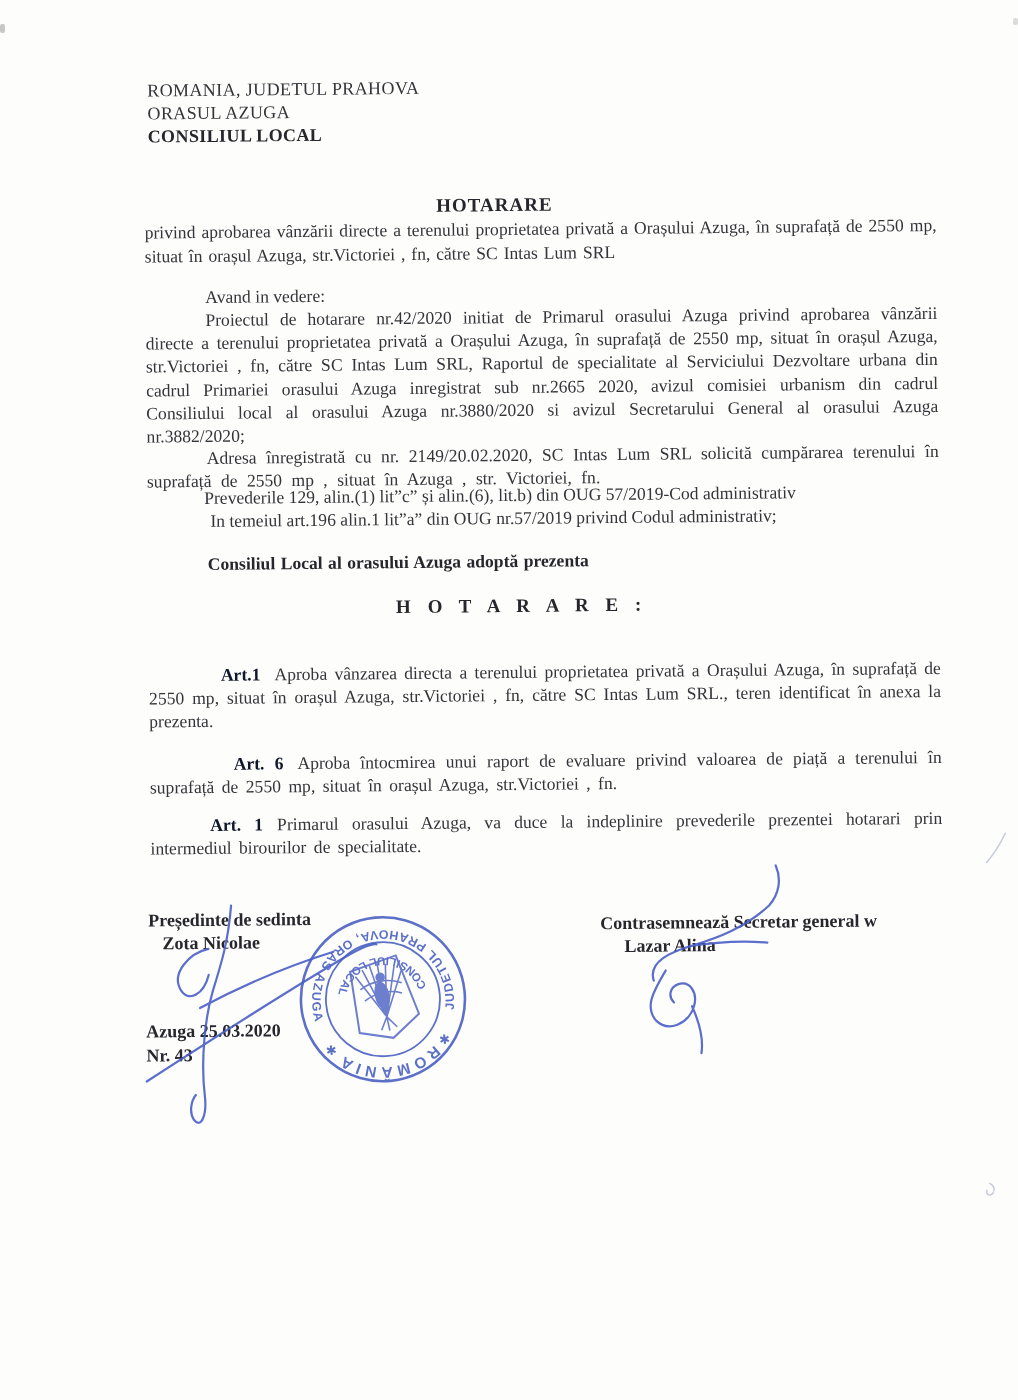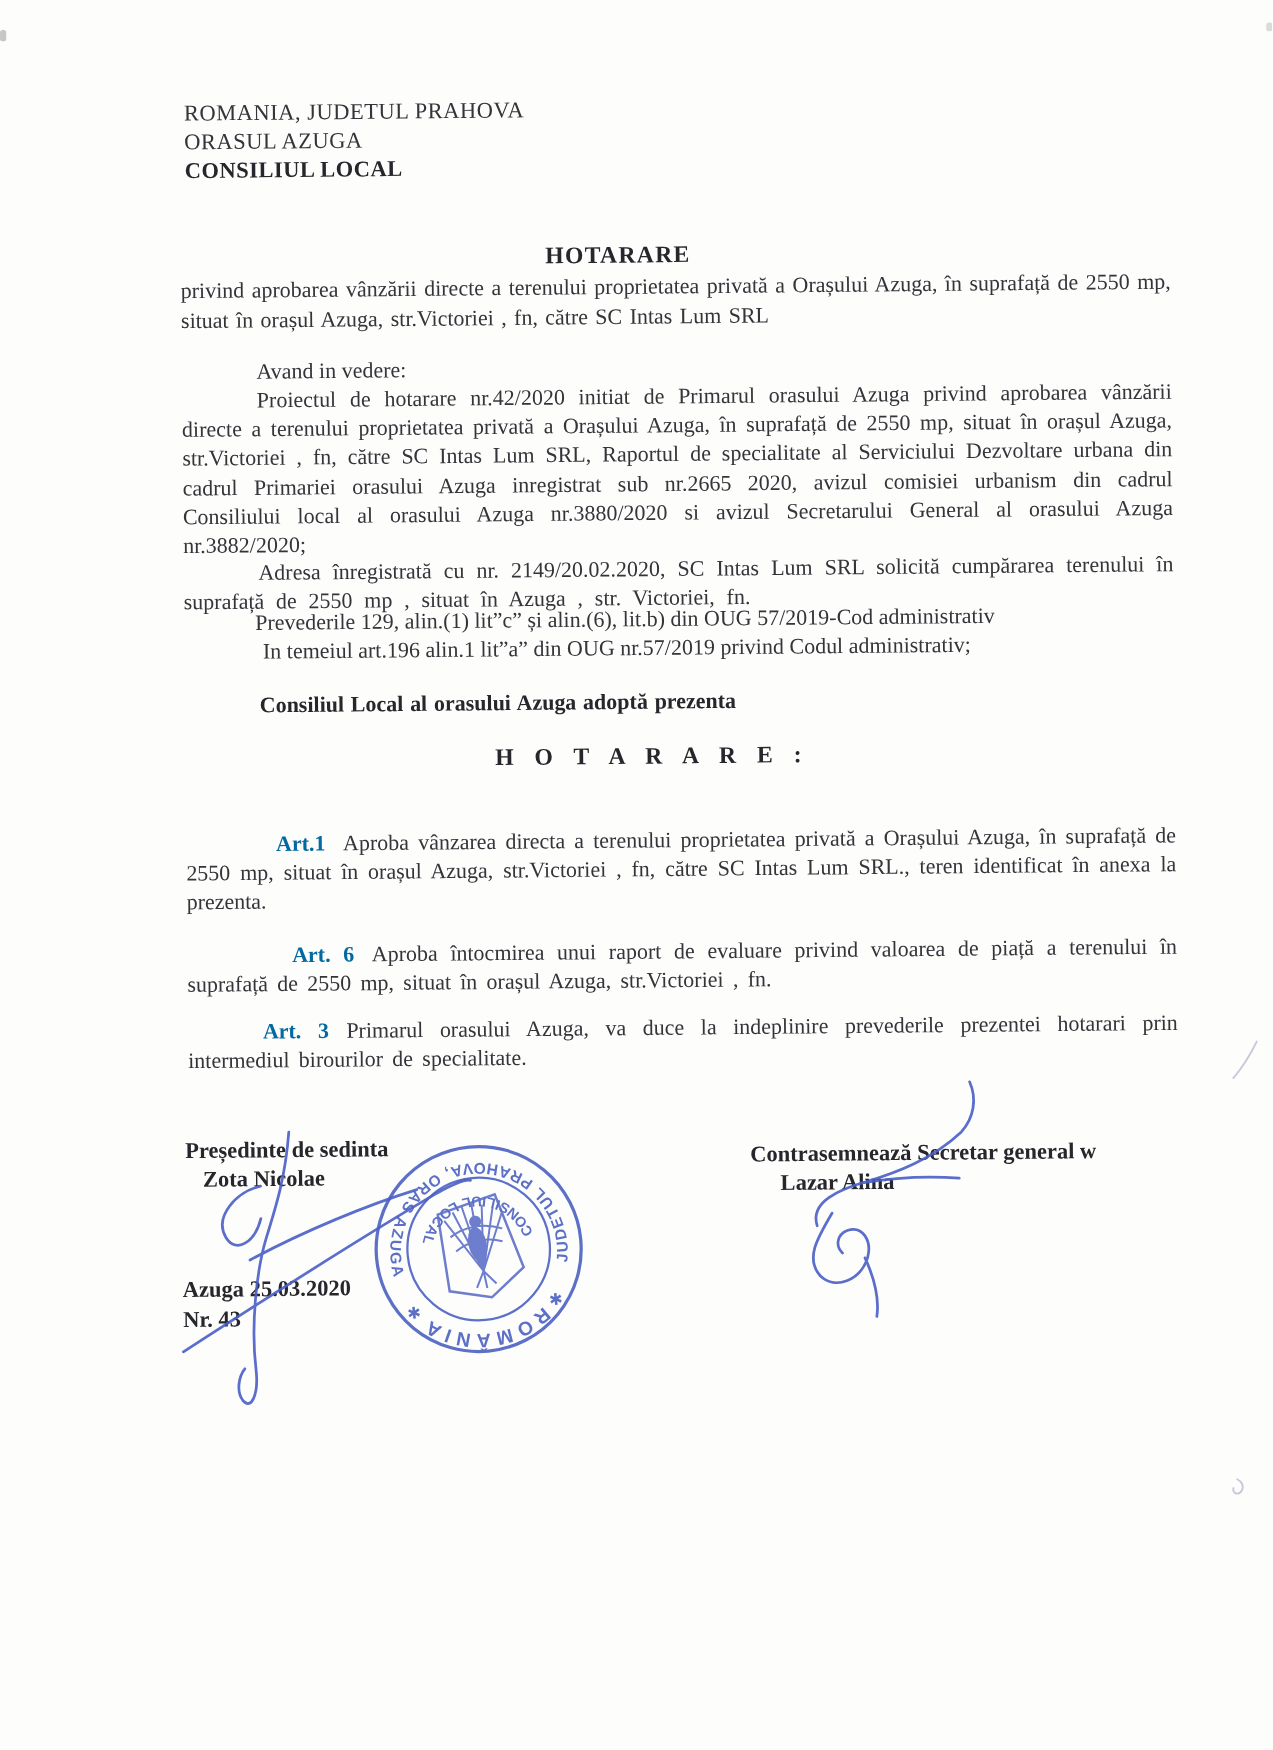--- a/index.html
+++ b/index.html
@@ -28,21 +28,21 @@
   .p1{left:148px;top:306px;width:792px;text-indent:60px;}
   .p2{left:148px;top:444px;width:792px;text-indent:60px;word-spacing:5px;}
   .p3{left:205px;top:485px;font-size:17.6px;}
   .p4{left:211px;top:508px;font-size:17.6px;}
   .adopt{left:208px;top:551px;font-weight:bold;font-size:17.6px;color:#26262c;word-spacing:1px;}
   .hot2{left:130px;top:595px;width:780px;text-align:center;font-weight:bold;
         font-size:19px;letter-spacing:3px;word-spacing:6px;color:#26262c;}
   .art1{left:148px;top:643px;width:792px;text-indent:72px;}
   .art2{left:148px;top:732px;width:792px;text-indent:84px;word-spacing:3px;}
   .art3{left:148px;top:793px;width:792px;text-indent:60px;word-spacing:3px;}
-  .artlbl{font-weight:bold;color:#0369a1;margin-right:14px;}
+  .artlbl{font-weight:bold;color:#0f172a;margin-right:14px;}
   .sigblock{font-weight:bold;font-size:18px;line-height:23px;color:#26262c;}
   .sig-left{left:145px;top:906px;}
   .sig-left .name{padding-left:14px;}
   .sig-right{left:597px;top:913px;}
   .sig-right .name{padding-left:24px;}
   .datefoot{left:142px;top:1016px;font-weight:bold;font-size:18px;line-height:24px;color:#26262c;}
   .ink{position:absolute;left:0;top:0;pointer-events:none;}
   .speck{position:absolute;background:#9a9a9a;opacity:.55;border-radius:2px;}
 </style>
 </head>
@@ -64,21 +64,21 @@
     <div class="abs para p1">Proiectul de hotarare nr.42/2020 initiat de Primarul orasului Azuga privind aprobarea vânzării directe a terenului proprietatea privată a Orașului Azuga, în suprafață de 2550 mp, situat  în orașul Azuga, str.Victoriei , fn,  către SC Intas Lum SRL, Raportul de specialitate  al Serviciului Dezvoltare urbana din cadrul Primariei orasului Azuga inregistrat sub nr.2665 2020, avizul comisiei urbanism din cadrul Consiliului local al orasului Azuga nr.3880/2020 si avizul Secretarului General al orasului Azuga nr.3882/2020;</div>
     <div class="abs para p2">Adresa  înregistrată cu nr. 2149/20.02.2020, SC Intas Lum  SRL  solicită cumpărarea terenului în suprafață de 2550 mp , situat în Azuga , str. Victoriei, fn.</div>
     <div class="abs p3">Prevederile 129, alin.(1) lit”c” și alin.(6), lit.b) din OUG 57/2019-Cod administrativ</div>
     <div class="abs p4">In temeiul art.196 alin.1 lit”a” din OUG nr.57/2019 privind Codul administrativ;</div>
 
     <div class="abs adopt">Consiliul Local al orasului Azuga adoptă prezenta</div>
     <div class="abs hot2">H O T A R A R E :</div>
 
     <p class="abs para art1"><b class="artlbl">Art.1</b><span>Aproba vânzarea directa a terenului proprietatea privată a Orașului Azuga, în suprafață de 2550 mp, situat  în orașul Azuga, str.Victoriei , fn,  către SC Intas Lum SRL., teren identificat în anexa la prezenta.</span></p>
     <p class="abs para art2"><b class="artlbl">Art. 6</b><span>Aproba întocmirea unui raport de evaluare privind  valoarea  de piață a terenului în suprafață  de 2550 mp, situat  în orașul Azuga, str.Victoriei , fn.</span></p>
-    <p class="abs para art3"><b class="artlbl">Art. 3</b><span>Primarul orasului Azuga, va duce la indeplinire prevederile prezentei hotarari prin intermediul birourilor de specialitate.</span></p>
+    <p class="abs para art3"><b class="artlbl">Art. 1</b><span>Primarul orasului Azuga, va duce la indeplinire prevederile prezentei hotarari prin intermediul birourilor de specialitate.</span></p>
 
     <div class="abs sigblock sig-left">
       <div>Președinte de sedinta</div>
       <div class="name">Zota Nicolae</div>
     </div>
     <div class="abs sigblock sig-right">
       <div>Contrasemnează  Secretar general w</div>
       <div class="name">Lazar Alina</div>
     </div>
 

